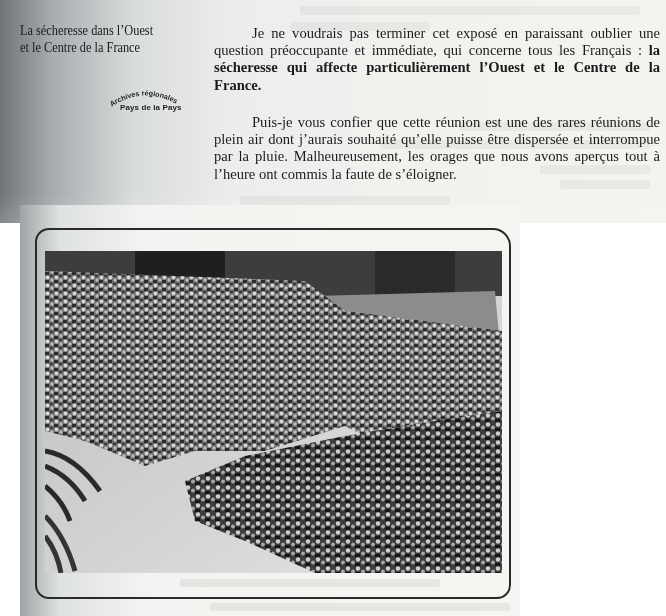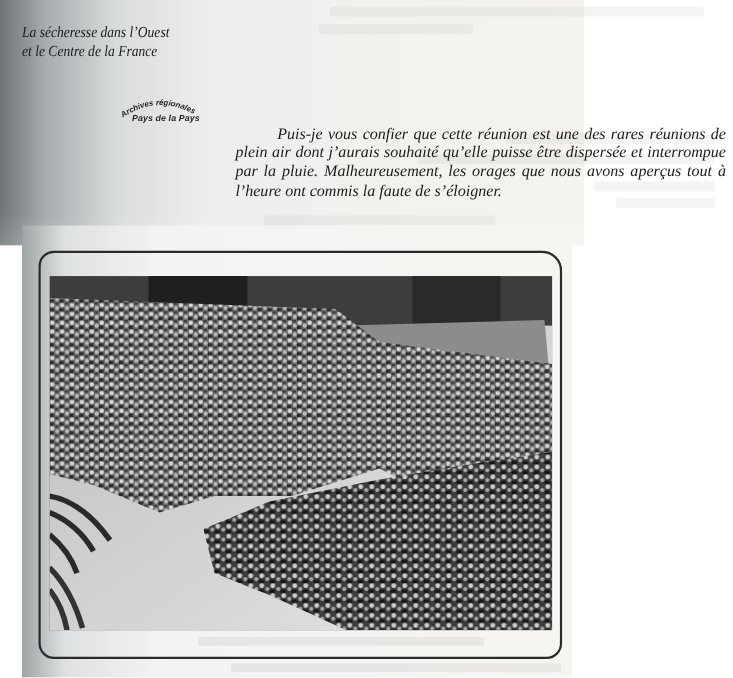--- a/index.html
+++ b/index.html
@@ -1,21 +1,20 @@
 <!DOCTYPE html>
 <html><head>
 <meta charset="utf-8">
 <style>
   html, body { margin:0; padding:0; background:#ffffff; }
   body { width:666px; height:616px; position:relative; overflow:hidden; font-family:"Liberation Serif", serif; }
 
   .top-scan {
-    position:absolute; left:0; top:0; width:531px; height:223px;
+    position:absolute; left:0; top:0; width:666px; height:223px;
     background: linear-gradient(90deg, #6f7577 0%, #a7adb0 8%, #d9dcdc 20%, #eceeec 35%, #f1f1ee 60%, #f4f3f0 100%);
-    font-style: italic;
   }
   .top-scan::after {
     content:""; position:absolute; left:0; right:0; bottom:0; height:30px;
     background: linear-gradient(180deg, rgba(255,255,255,0) 0%, rgba(255,255,255,0.15) 100%);
   }
   .ghost-line { position:absolute; height:9px; background:rgba(120,120,120,0.08); border-radius:2px; }
 
   .margin-title {
     position:absolute; left:20px; top:22px; width:175px;
     font-family:"Liberation Serif", serif; font-size:14px; line-height:17px;
@@ -80,20 +79,23 @@
       <defs>
           <path id="arcp" d="M6,22 Q40,-2 76,20"></path>
         </defs>
       <text font-family="Liberation Sans, sans-serif" font-size="7.2" font-weight="bold" fill="#1e1e1e">
         <textPath href="#arcp" startOffset="2" id="arc-text">Archives régionales</textPath>
       </text>
     </svg>
     <div class="stamp-line2">Pays de la Pays</div>
   </div>
 
+  <div class="body-text para1">
+    <p><span>Je ne voudrais pas terminer cet exposé en paraissant oublier une question préoccupante et immédiate, qui concerne tous les Français : </span><span class="bold">la sécheresse qui affecte particulièrement l’Ouest et le Centre de la France.</span></p>
+  </div>
   <div class="body-text para2">
     <p>Puis-je vous confier que cette réunion est une des rares réunions de plein air dont j’aurais souhaité qu’elle puisse être dispersée et interrompue par la pluie. Malheureusement, les orages que nous avons aperçus tout à l’heure ont commis la faute de s’éloigner.</p>
   </div>
 </div>
 
 <div class="bottom-scan">
   <div class="ghost-bottom" style="left:160px;top:358px;width:320px;"></div>
   <div class="ghost-bottom" style="left:160px;top:374px;width:260px;"></div>
   <div class="ghost-bottom" style="left:190px;top:398px;width:300px;"></div>
 </div>

